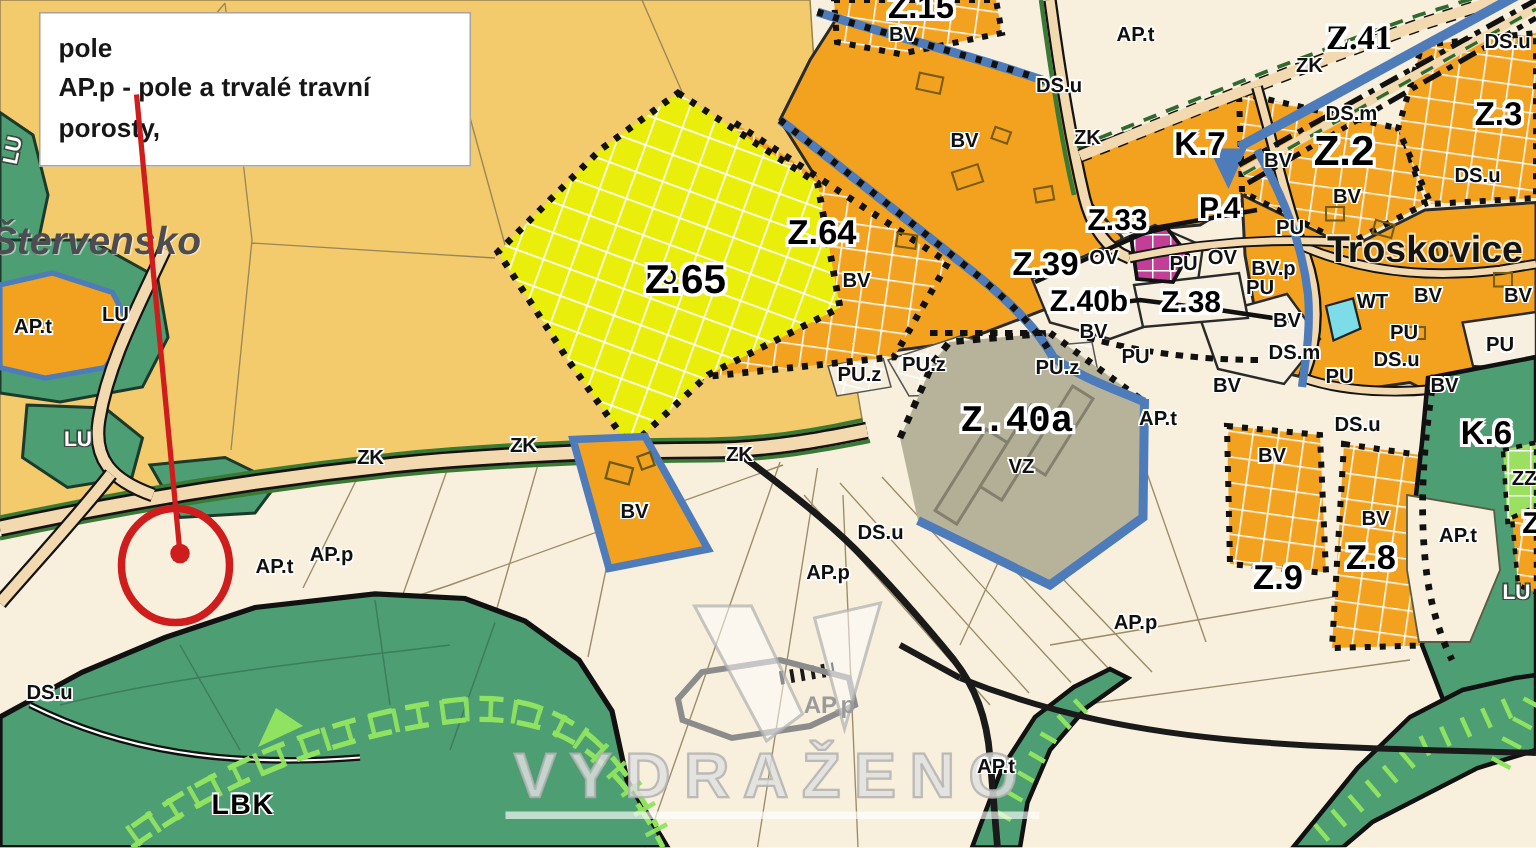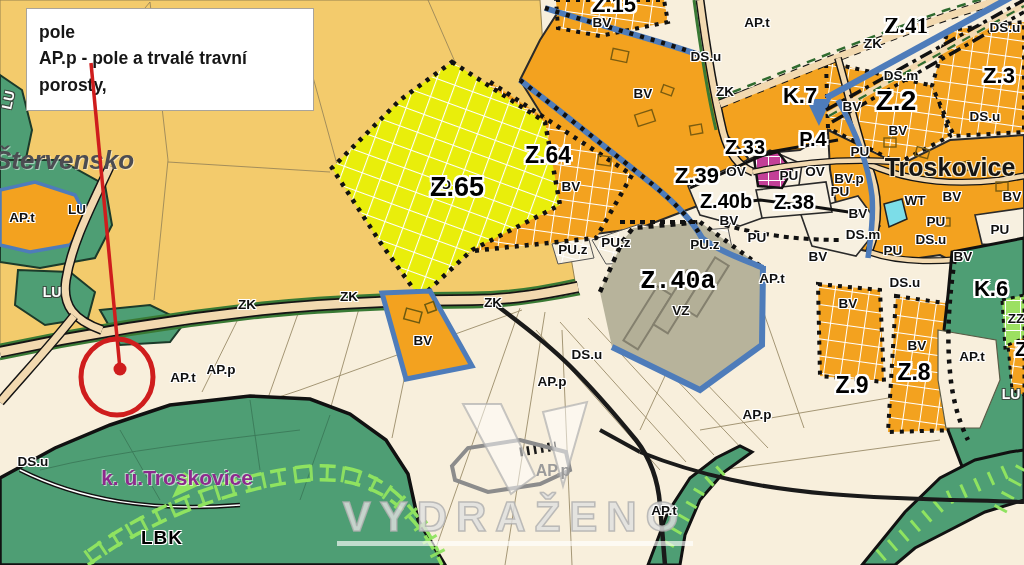--- a/index.html
+++ b/index.html
@@ -331,21 +331,20 @@
       <div class="lbl code" style="left: 423px; top: 341px;">BV</div>
       <div class="lbl code" style="left: 176px; top: 97px;">AT</div>
       <div class="lbl lu-white" style="left: 8px; top: 100px; transform: translate(-50%, -50%) rotate(-78deg);">LU</div>
       <div class="lbl place-gray" style="left: 64px; top: 160px;">Štervensko</div>
       <div class="lbl code" style="left: 22px; top: 218px;">AP.t</div>
       <div class="lbl code" style="left: 77px; top: 210px;">LU</div>
       <div class="lbl lu-white" style="left: 52px; top: 292px;">LU</div>
       <div class="lbl code" style="left: 183px; top: 378px;">AP.t</div>
       <div class="lbl code" style="left: 221px; top: 370px;">AP.p</div>
       <div class="lbl code" style="left: 33px; top: 462px;">DS.u</div>
-      <div class="lbl ku" style="left: 177px; top: 477px;">k. ú.Troskovice</div>
       <div class="lbl lbk" style="left: 162px; top: 537px;">LBK</div>
     </div>
 
 <div id="callout">
   <div>pole</div>
   <div>AP.p - pole a trvalé travní porosty,</div>
 </div>
 
 <svg id="red-overlay" width="1024" height="565" viewBox="0 0 1024 565">
   <line x1="91" y1="63" x2="120" y2="369" stroke="#cf1d1d" stroke-width="3.5"></line>

